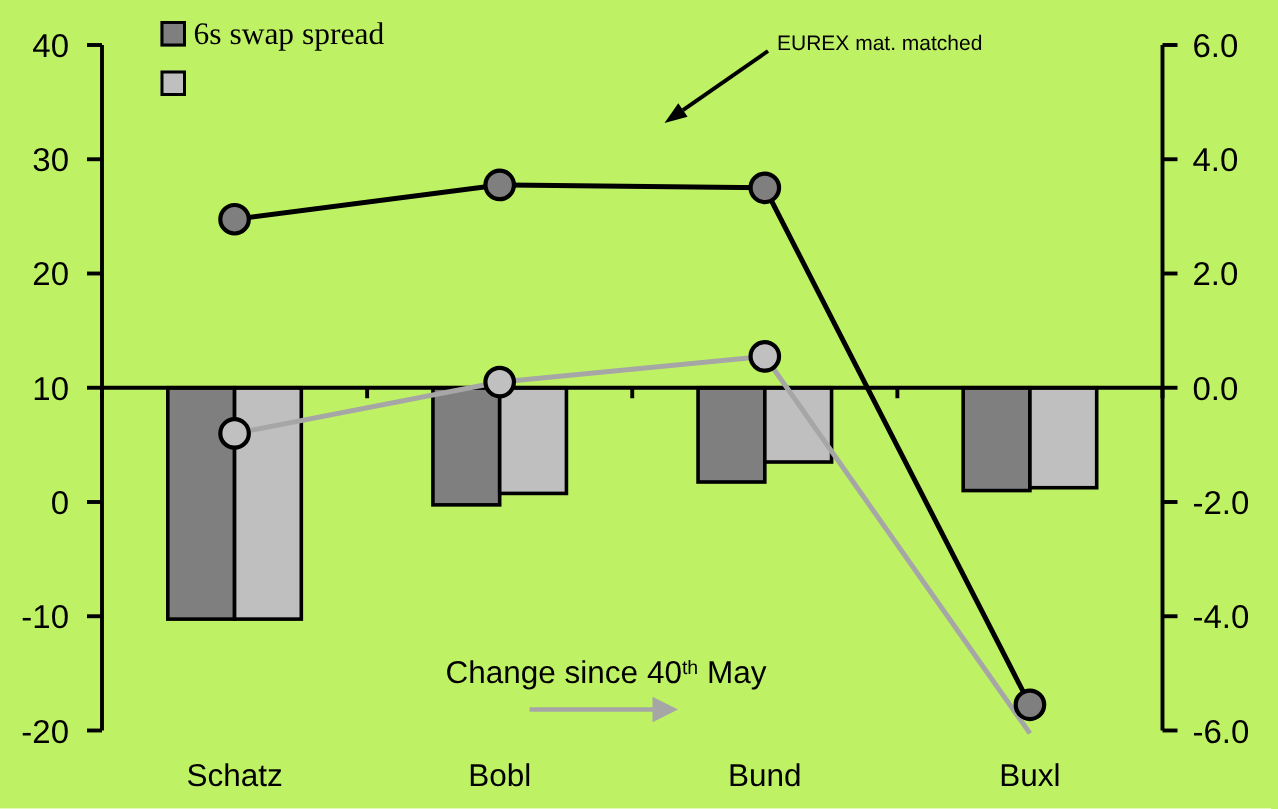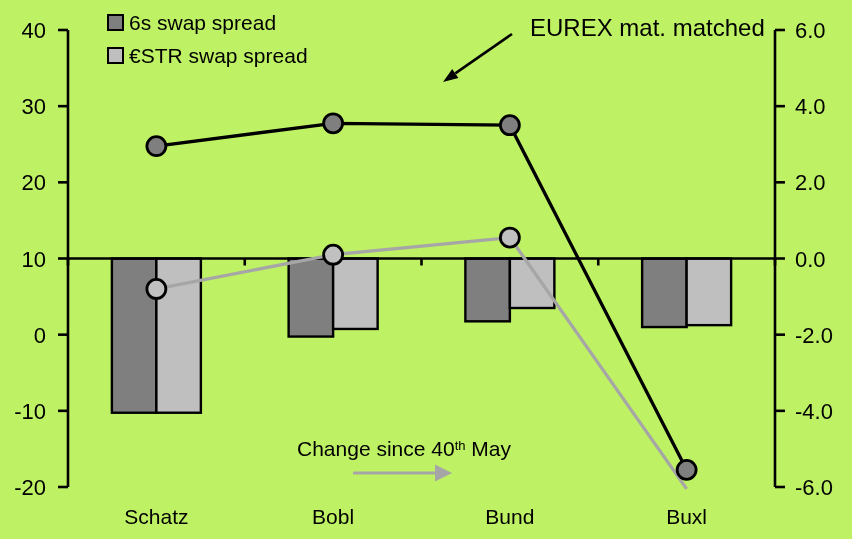--- a/index.html
+++ b/index.html
@@ -5,24 +5,24 @@
   html,body{margin:0;padding:0;background:#fff;}
   .stage{
     position:relative;width:852px;height:539px;background:#bef264;
     font-family:"Liberation Sans",sans-serif;color:#000;overflow:hidden;
   }
   #plot{position:absolute;left:0;top:0;}
   #plot text{font-family:"Liberation Sans",sans-serif;fill:#000;}
   .axis-label{font-size:22px;}
   .cat-label{font-size:21px;}
   .legend{position:absolute;left:107px;top:10px;}
-  .legend-row{display:flex;align-items:center;gap:5px;height:24px;margin-bottom:9px;}
+  .legend-row{display:flex;align-items:center;gap:5px;height:24px;margin-bottom:9px;font-family:Liberation Serif, serif;}
   .swatch{width:13px;height:13px;border:2px solid #000;box-sizing:content-box;flex:none;}
   .legend-label{font-size:21px;line-height:1;white-space:nowrap;}
-  .anno-curve{position:absolute;left:530px;top:14px;font-size:24px;line-height:28px;white-space:nowrap;}
+  .anno-curve{position:absolute;left:518px;top:14px;font-size:14px;line-height:28px;white-space:nowrap;}
   .anno-change{position:absolute;left:288px;top:437px;width:232px;text-align:center;font-size:21px;white-space:nowrap;}
   .anno-change sup{font-size:13px;vertical-align:6px;}
 </style>
 </head>
 <body>
 
 <div class="stage">
   <svg id="plot" width="852" height="539" viewBox="0 0 852 539">
       <rect x="111.875" y="258.5" width="44.5" height="154.2375" fill="#7f7f7f" stroke="#000" stroke-width="2.4"></rect>
       <rect x="288.625" y="258.5" width="44.5" height="78.07083333333338" fill="#7f7f7f" stroke="#000" stroke-width="2.4"></rect>
@@ -87,21 +87,20 @@
       <polygon points="452,473 435,464.5 435,481.5" fill="#a6a6a6"></polygon>
     </svg>
 
   <div class="legend">
     <div class="legend-row">
       <span class="swatch" id="sw0" style="background: rgb(127, 127, 127);"></span>
       <span class="legend-label">6s swap spread</span>
     </div>
     <div class="legend-row">
       <span class="swatch" id="sw1" style="background: rgb(191, 191, 191);"></span>
-      <span class="legend-label">€STR swap spread</span>
     </div>
   </div>
 
   <div class="anno-curve">
     <div>EUREX mat. matched</div>
   </div>
 
   <div class="anno-change"><span>Change since 40</span><sup>th</sup><span> May</span></div>
 </div>
 

